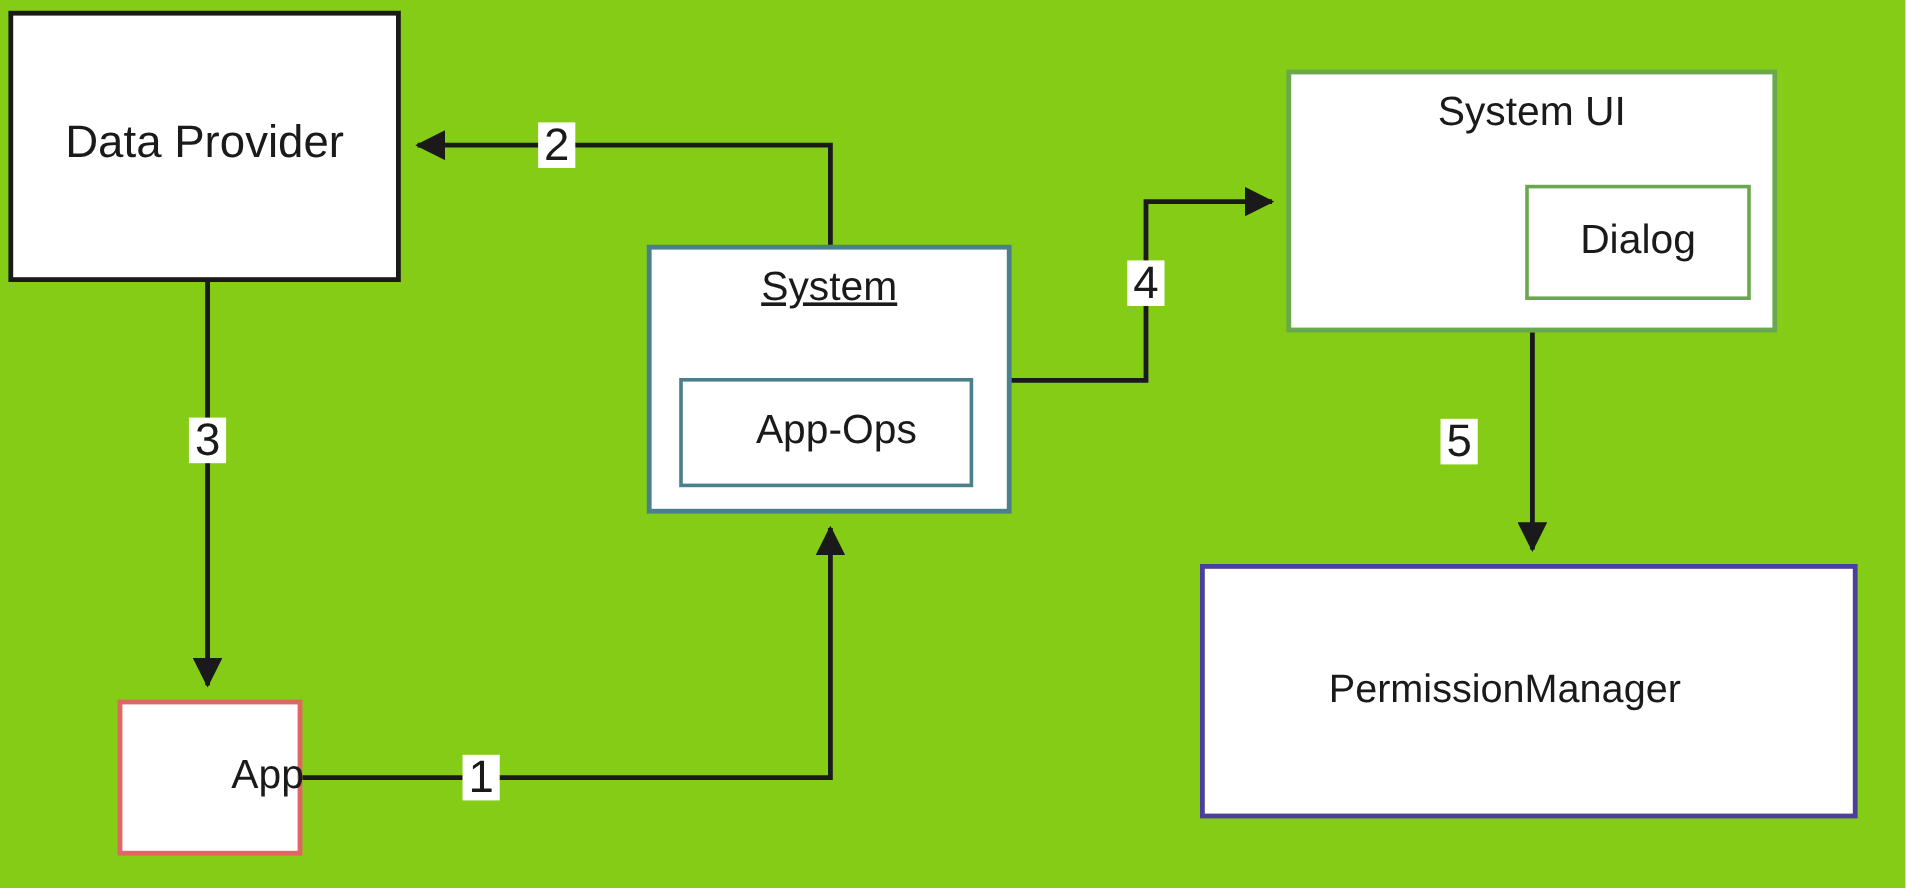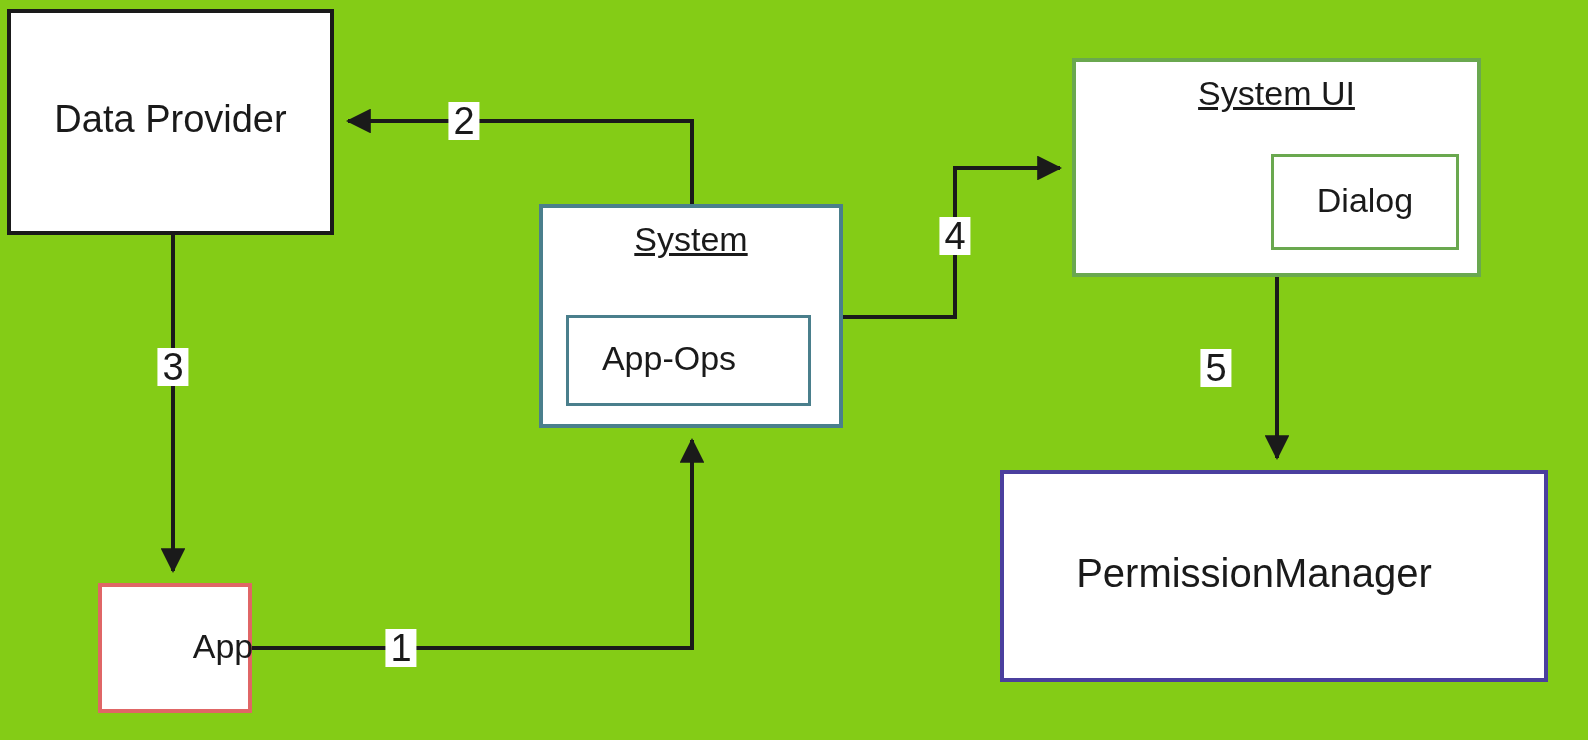--- a/index.html
+++ b/index.html
@@ -70,25 +70,25 @@
         <path d="M 692 204 L 692 121 L 348 121" fill="none" stroke="#1a1a1a" stroke-width="4" stroke-linecap="butt" stroke-linejoin="miter" marker-end="url(#arrow-head)"></path>
         <path d="M 173 235 L 173 571" fill="none" stroke="#1a1a1a" stroke-width="4" stroke-linecap="butt" stroke-linejoin="miter" marker-end="url(#arrow-head)"></path>
         <path d="M 843 317 L 955 317 L 955 168 L 1060 168" fill="none" stroke="#1a1a1a" stroke-width="4" stroke-linecap="butt" stroke-linejoin="miter" marker-end="url(#arrow-head)"></path>
         <path d="M 1277 277 L 1277 458" fill="none" stroke="#1a1a1a" stroke-width="4" stroke-linecap="butt" stroke-linejoin="miter" marker-end="url(#arrow-head)"></path>
       </g>
   </svg>
 
   <div id="node-labels">
       <div class="node-label" style="left: 7px; width: 327px; font-size: 38px; line-height: 43.7px; top: 98.44px;">Data Provider</div>
       <div class="node-label" style="left: 539px; width: 304px; font-size: 34px; line-height: 39.1px; top: 220px; text-decoration: underline;">System</div>
-      <div class="node-label" style="left: 566px; width: 206px; font-size: 34px; line-height: 39.1px; top: 339.42px;">App-Ops</div>
-      <div class="node-label" style="left: 1072px; width: 409px; font-size: 34px; line-height: 39.1px; top: 74px; text-decoration: underline;">System UI</div>
+      <div class="node-label" style="left: 566px; width: 206px; font-size: 34px; line-height: 39.1px; top: 339.42px; padding-left: 28px;">App-Ops</div>
+      <div class="node-label" style="left: 1072px; width: 409px; font-size: 34px; line-height: 39.1px; top: 74px;">System UI</div>
       <div class="node-label" style="left: 1271px; width: 188px; font-size: 34px; line-height: 39.1px; top: 180.92px;">Dialog</div>
       <div class="node-label" style="left: 98px; width: 154px; font-size: 34px; line-height: 39.1px; top: 626.92px; padding-left: 48px;">App</div>
-      <div class="node-label" style="left: 1000px; width: 508px; font-size: 40px; line-height: 43.7px; top: 552.44px;">PermissionManager</div>
+      <div class="node-label" style="left: 1000px; width: 508px; font-size: 33px; line-height: 43.7px; top: 552.44px;">PermissionManager</div>
     </div>
 
   <div id="edge-labels">
       <div class="edge-label" style="font-size: 38px; left: 401px; top: 648px; transform: translate(-50%, -50%);">1</div>
       <div class="edge-label" style="font-size: 38px; left: 464px; top: 121px; transform: translate(-50%, -50%);">2</div>
       <div class="edge-label" style="font-size: 38px; left: 173px; top: 367px; transform: translate(-50%, -50%);">3</div>
       <div class="edge-label" style="font-size: 38px; left: 955px; top: 236px; transform: translate(-50%, -50%);">4</div>
       <div class="edge-label" style="font-size: 38px; left: 1216px; top: 368px; transform: translate(-50%, -50%);">5</div>
     </div>
 

